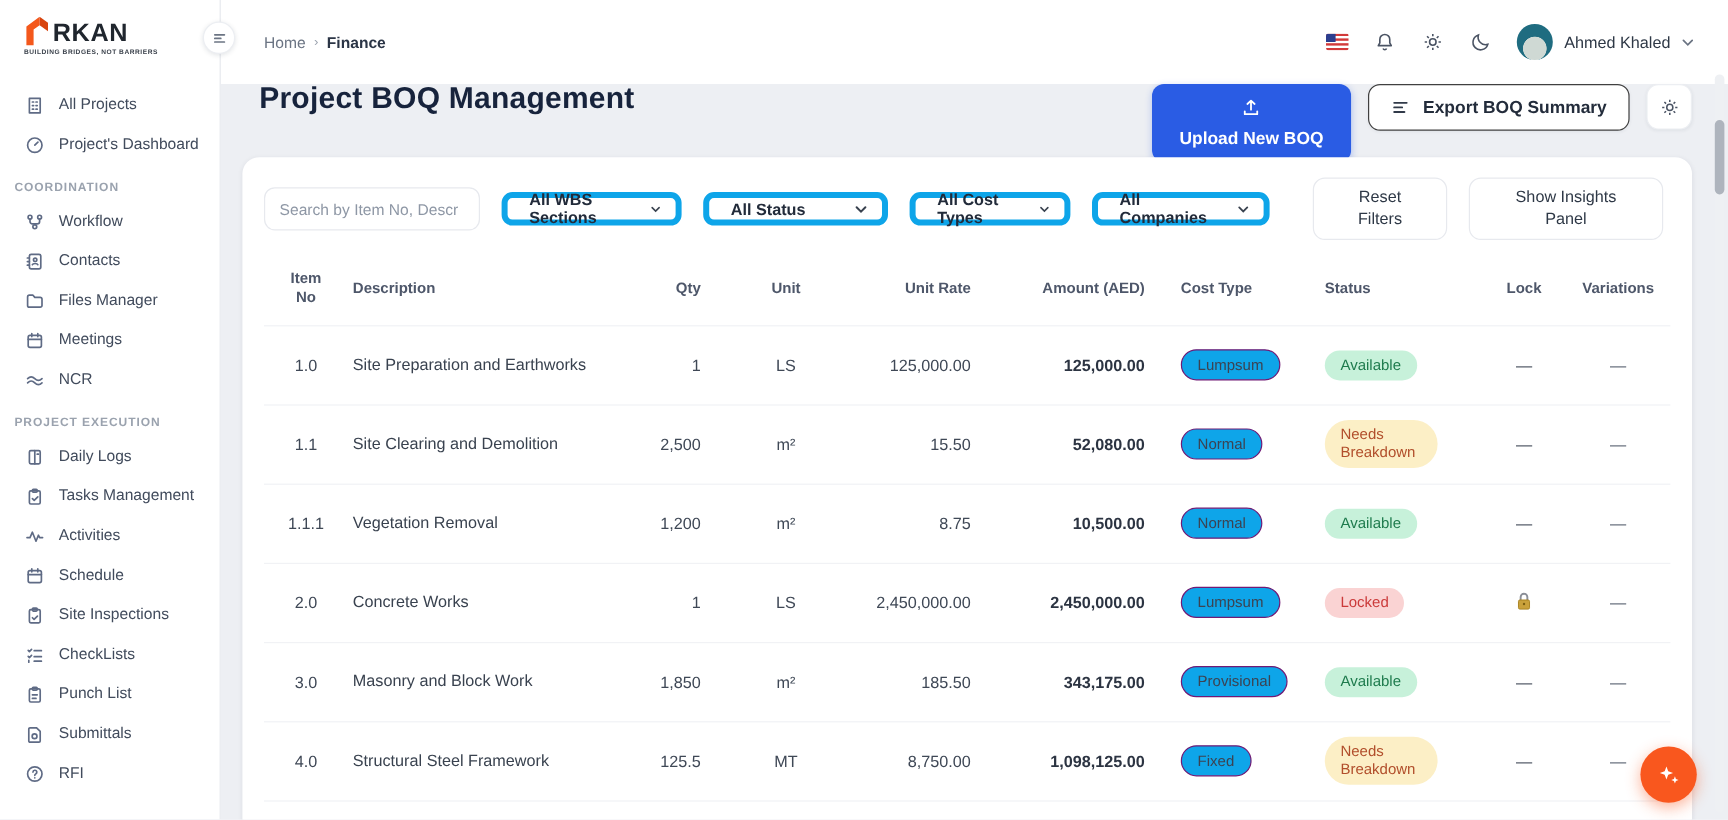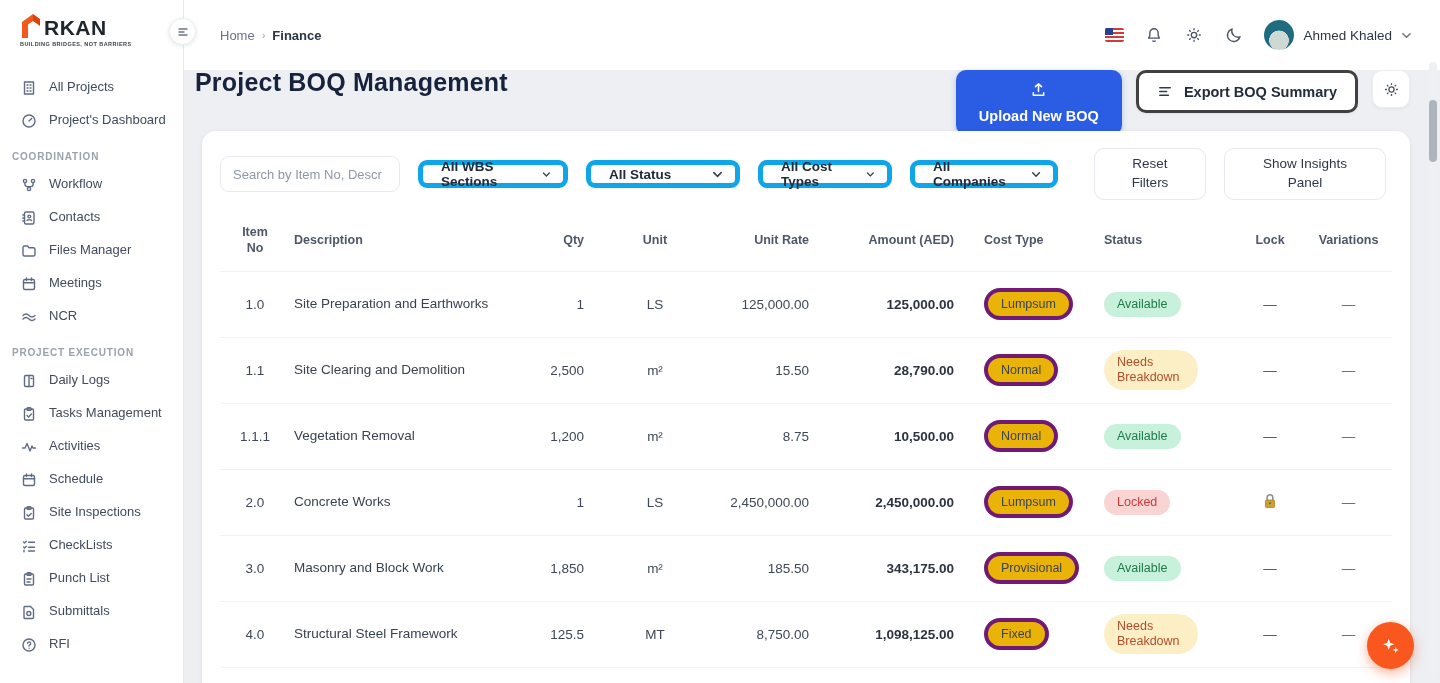--- a/index.html
+++ b/index.html
@@ -30,27 +30,27 @@
   .crumb .current { color:#2b3546; font-weight:700; }
   .top-actions { margin-left:auto; display:flex; align-items:center; gap:20px; }
   .top-ic { width:20px; height:20px; display:flex; align-items:center; justify-content:center; cursor:pointer; }
   .top-ic svg { width:18px; height:18px; }
   .flag { width:19px; height:14px; border-radius:2px; overflow:hidden; }
   .user { display:flex; align-items:center; gap:9px; cursor:pointer; }
   .avatar { width:30px; height:30px; border-radius:50%; background:radial-gradient(circle at 50% 68%, #cfd9d4 0 38%, #1f6c80 40%); overflow:hidden; }
   .user-name { font-size:13.5px; color:#2e3846; }
 
   
-  .page-head { position:absolute; left:184px; top:58px; width:1256px; height:73px; padding:10px 30px 0 11px; display:flex; align-items:flex-start; }
+  .page-head { position:absolute; left:184px; top:58px; width:1256px; height:73px; padding:10px 30px 0 32px; display:flex; align-items:flex-start; }
   .page-titles .title { font-size:25px; font-weight:800; color:#17233c; letter-spacing:.2px; }
   .page-titles .subtitle { font-size:13.5px; color:#5c6575; margin-top:6px; }
   .head-buttons { margin-left:auto; display:flex; gap:14px; align-items:flex-start; margin-top:2px; }
   .btn { display:flex; align-items:center; gap:10px; border-radius:10px; font-size:14.5px; font-weight:700; cursor:pointer; border:1px solid transparent; }
   .btn-primary { background:#2a5ce4; color:#fff; padding:10px 22px; box-shadow:0 2px 6px rgba(42,92,228,.3);flex-direction:column; }
-  .btn-white { background:#fff; color:#232c3b; padding:10px 18px; border:3px solid #404040; box-shadow:0 1px 3px rgba(20,30,50,.06); }
+  .btn-white { background:#fff; color:#232c3b; padding:10px 18px; border:1px solid #404040; box-shadow:0 1px 3px rgba(20,30,50,.06); }
   .btn-square { width:38px; height:38px; background:#fff; border:1px solid #eceef2; border-radius:10px; display:flex; align-items:center; justify-content:center; cursor:pointer; box-shadow:0 1px 3px rgba(20,30,50,.06); }
   .btn svg, .btn-square svg { width:17px; height:17px; }
 
   
   .card { position:absolute; left:202px; top:131px; width:1208px; height:600px; background:#fff; border-radius:14px; box-shadow:0 1px 4px rgba(25,35,55,.07); padding:17px 18px 0 18px; overflow:hidden; }
 
   .filters { display:flex; align-items:center; gap:18px; }
   .search-input { width:180px; height:36px; border:1px solid #e7e9ee; border-radius:9px; padding:0 12px; font-size:13px; color:#2e3846; font-family:"Liberation Sans",sans-serif; outline:none; }
   .search-input::placeholder { color:#8e97a5; }
   .dd { height:28px; border:5px solid #0ea5e9; border-radius:9px; display:flex; align-items:center; justify-content:space-between; padding:0 12px 0 18px; font-size:13.5px; font-weight:700; color:#222b3a; cursor:pointer; background:#fff; }
@@ -64,21 +64,21 @@
   .tbl { margin-top:16px; }
   .trow, .thead { display:grid; grid-template-columns:70px 225px 95px 90px 135px 145px 120px 135px 70px 87px; align-items:center; }
   .thead { padding:8px 0 14px 0; }
   .th { font-size:12.5px; font-weight:700; color:#4e576a; }
   .trow { border-top:1px solid #f1f2f5; min-height:66px; padding:12px 0; }
   .td { font-size:13.5px; color:#3f4856; }
   .c-center{text-align:center} .c-right{text-align:right; padding-right:26px} .c-left{padding-left:4px}
   .th.c-itemno { text-align:center; white-space:normal; width:44px; margin:0 auto; line-height:1.3; }
   .td-desc { max-width:205px; line-height:1.45; color:#39424f; }
   .td-amount { font-weight:700; color:#2c3442; }
-  .pill { display:inline-block; background:#eab308; border:4px solid #701a75; color:#3c4352; font-size:12.5px; border-radius:999px; padding:5px 13px; }
+  .pill { display:inline-block; background:#0ea5e9; border:1px solid #701a75; color:#3c4352; font-size:12.5px; border-radius:999px; padding:5px 13px; }
   .pill.status { border:none; max-width:94px; line-height:1.2; }
   .pill.available { background:#c7f1da; color:#1e7b4d; }
   .pill.needs { background:#fcefc6; color:#b14e2b; }
   .pill.locked { background:#fad3d3; color:#cb3a3a; }
   .lock-ic svg { width:16px; height:18px; }
   .dash { color:#555e6d; }
   .trow.partial { border-top:1px solid #f1f2f5; }
 
   
   .fab { position:absolute; left:1367px; top:622px; width:47px; height:47px; border-radius:50%; background:#f9571e; box-shadow:0 4px 12px rgba(249,87,30,.45); display:flex; align-items:center; justify-content:center; cursor:pointer; z-index:20; }
@@ -397,21 +397,21 @@
     <div class="td c-left"><span class="pill status available">Available</span></div>
     <div class="td c-center lock-ic">—</div>
     <div class="td c-center dash">—</div>
   </div>
           <div class="trow">
     <div class="td c-center">1.1</div>
     <div class="td c-left td-desc">Site Clearing and Demolition</div>
     <div class="td c-right">2,500</div>
     <div class="td c-center">m²</div>
     <div class="td c-right">15.50</div>
-    <div class="td c-right td-amount">28,790.00</div>
+    <div class="td c-right td-amount">52,080.00</div>
     <div class="td c-left"><span class="pill">Normal</span></div>
     <div class="td c-left"><span class="pill status needs">Needs Breakdown</span></div>
     <div class="td c-center lock-ic">—</div>
     <div class="td c-center dash">—</div>
   </div>
           <div class="trow">
     <div class="td c-center">1.1.1</div>
     <div class="td c-left td-desc">Vegetation Removal</div>
     <div class="td c-right">1,200</div>
     <div class="td c-center">m²</div>

